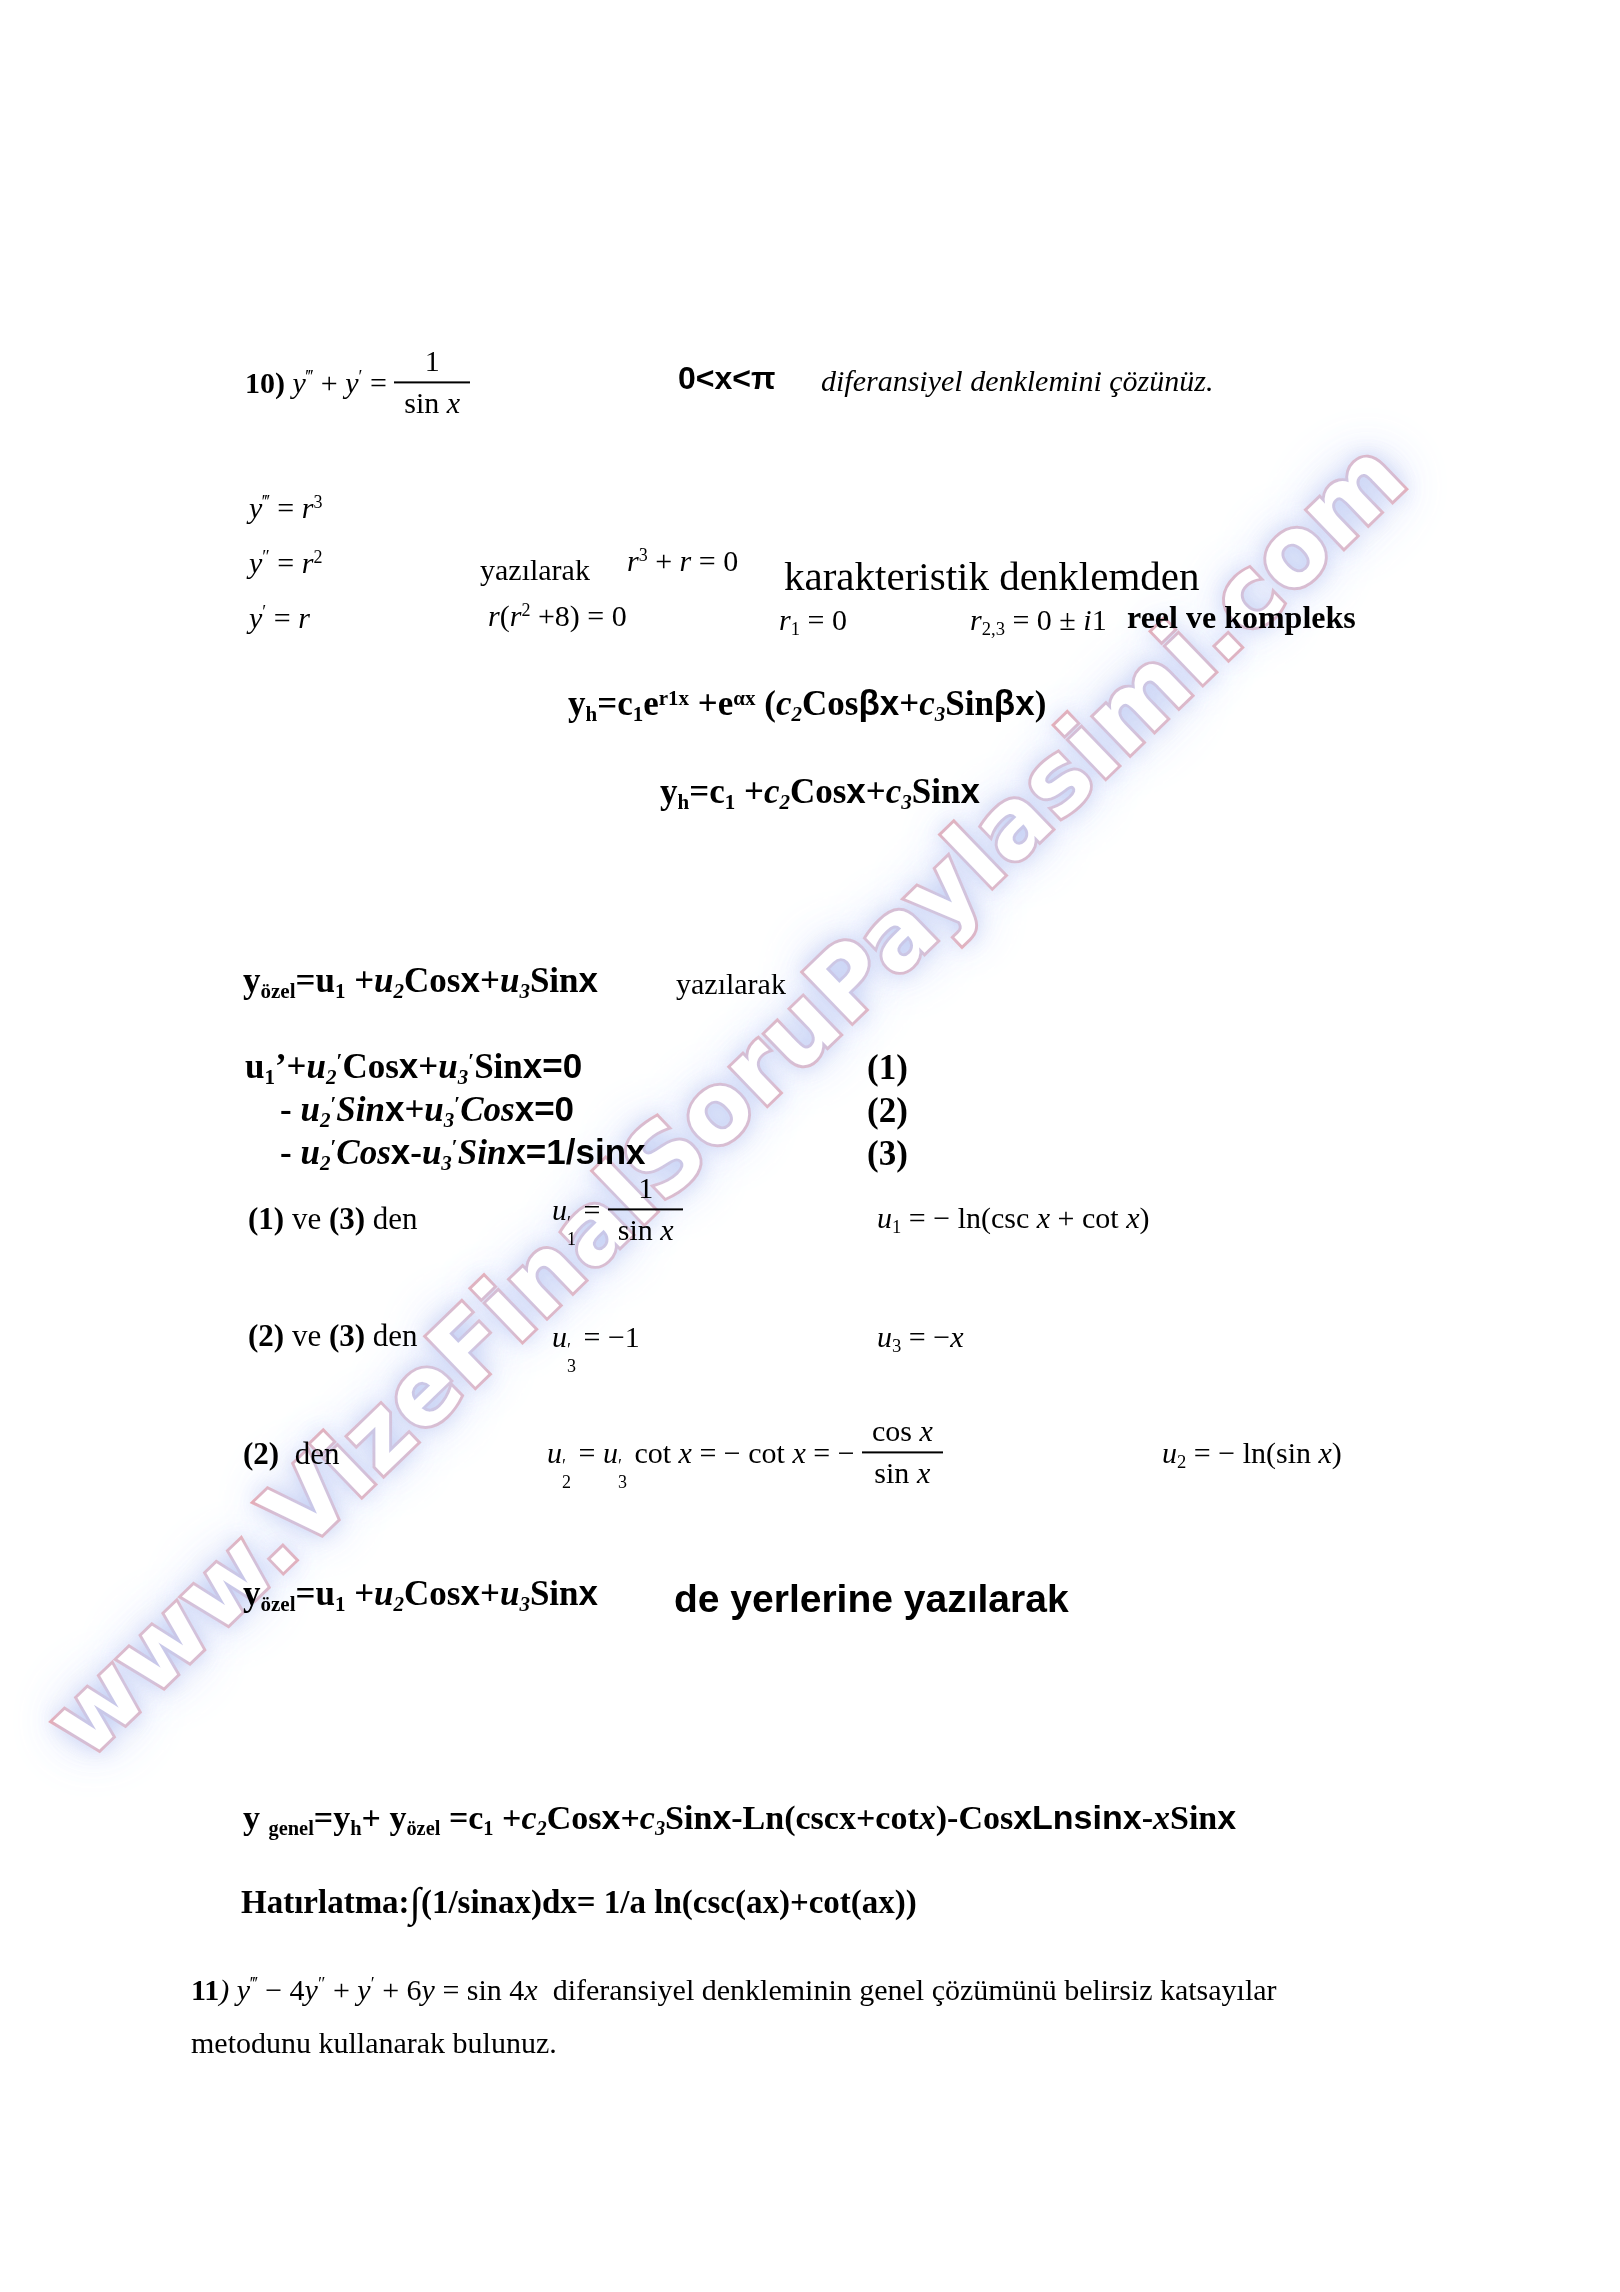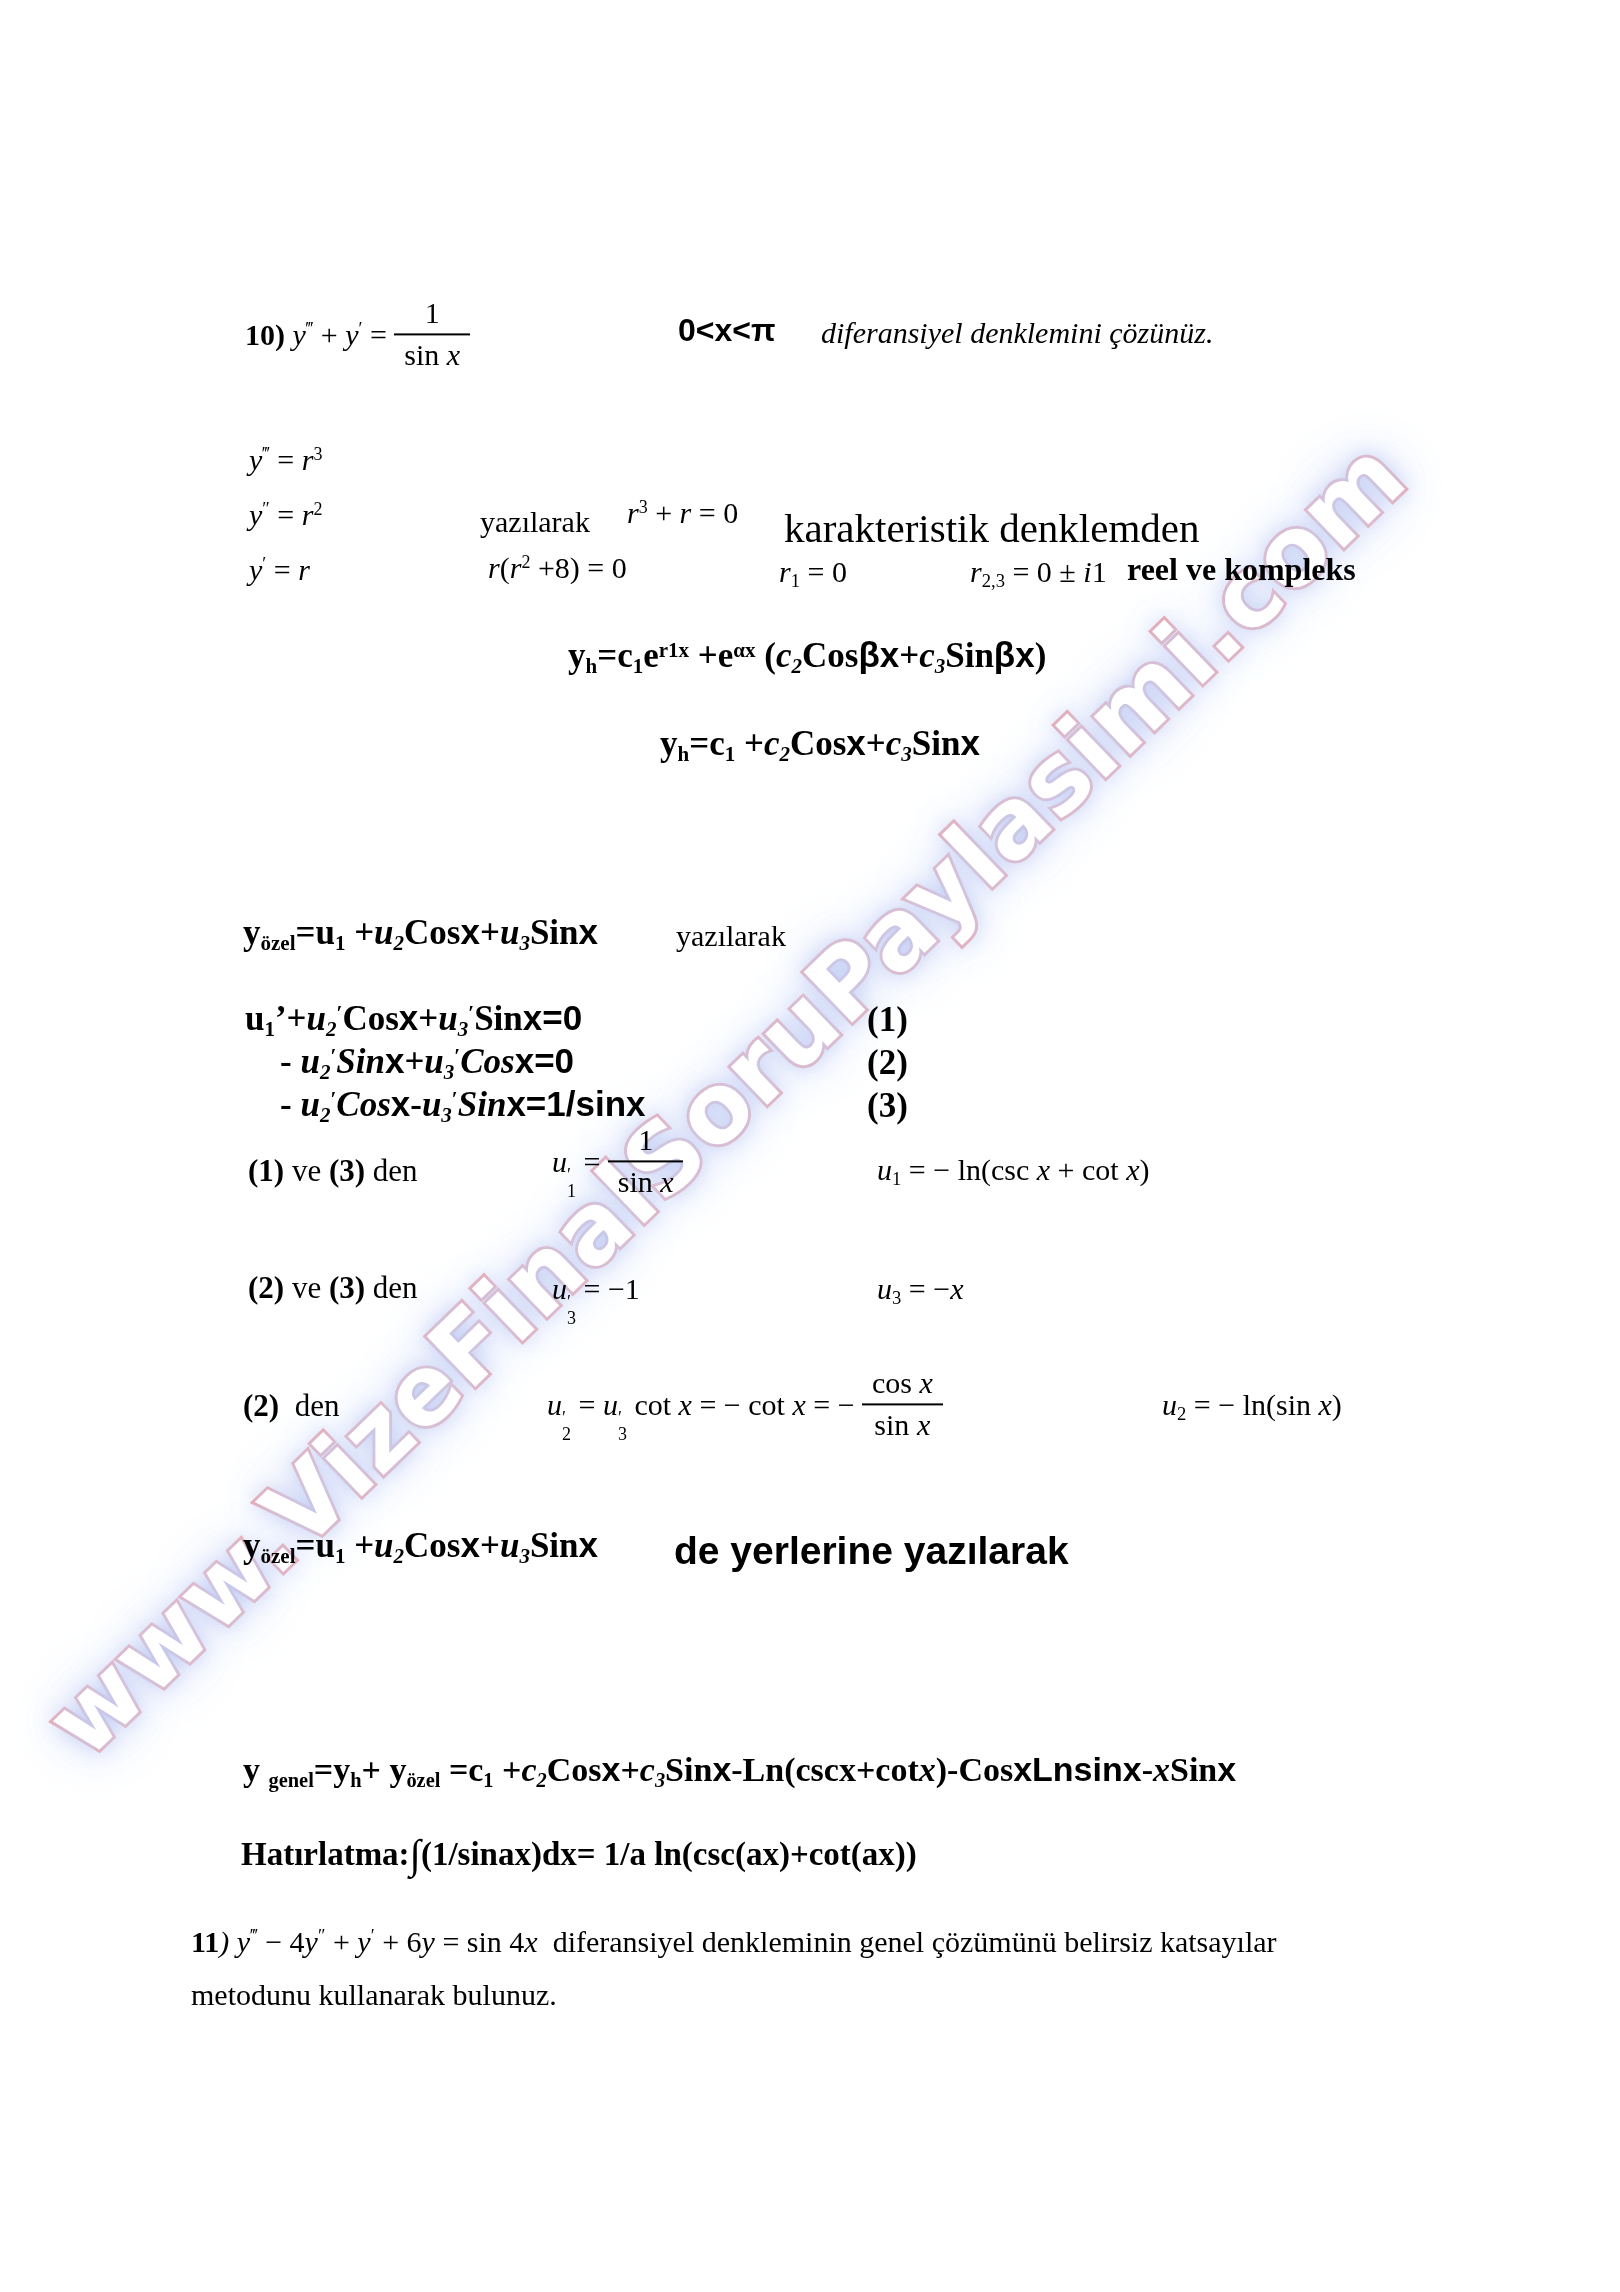--- a/index.html
+++ b/index.html
@@ -28,20 +28,21 @@
     opacity:.9;
     z-index:1;
   }
   
   .content{position:absolute;inset:0;z-index:2;}
   .line{
     position:absolute;
     white-space:pre;
     color:#000;
     line-height:1.15;
+    margin-top:48px;
   }
   .seg-n{}
   .seg-i{font-style:italic;}
   .seg-b{font-weight:bold;}
   .seg-bi{font-weight:bold;font-style:italic;}
   .seg-bS{font-weight:bold;font-family:"Liberation Sans","DejaVu Sans",sans-serif;}
   .seg-sup{font-size:.6em;vertical-align:.55em;}
   .seg-sub{font-size:.62em;vertical-align:-.25em;}
   .seg-bsup{font-weight:bold;font-size:.6em;vertical-align:.5em;}
   .seg-bsub{font-weight:bold;font-size:.6em;vertical-align:-.28em;}

